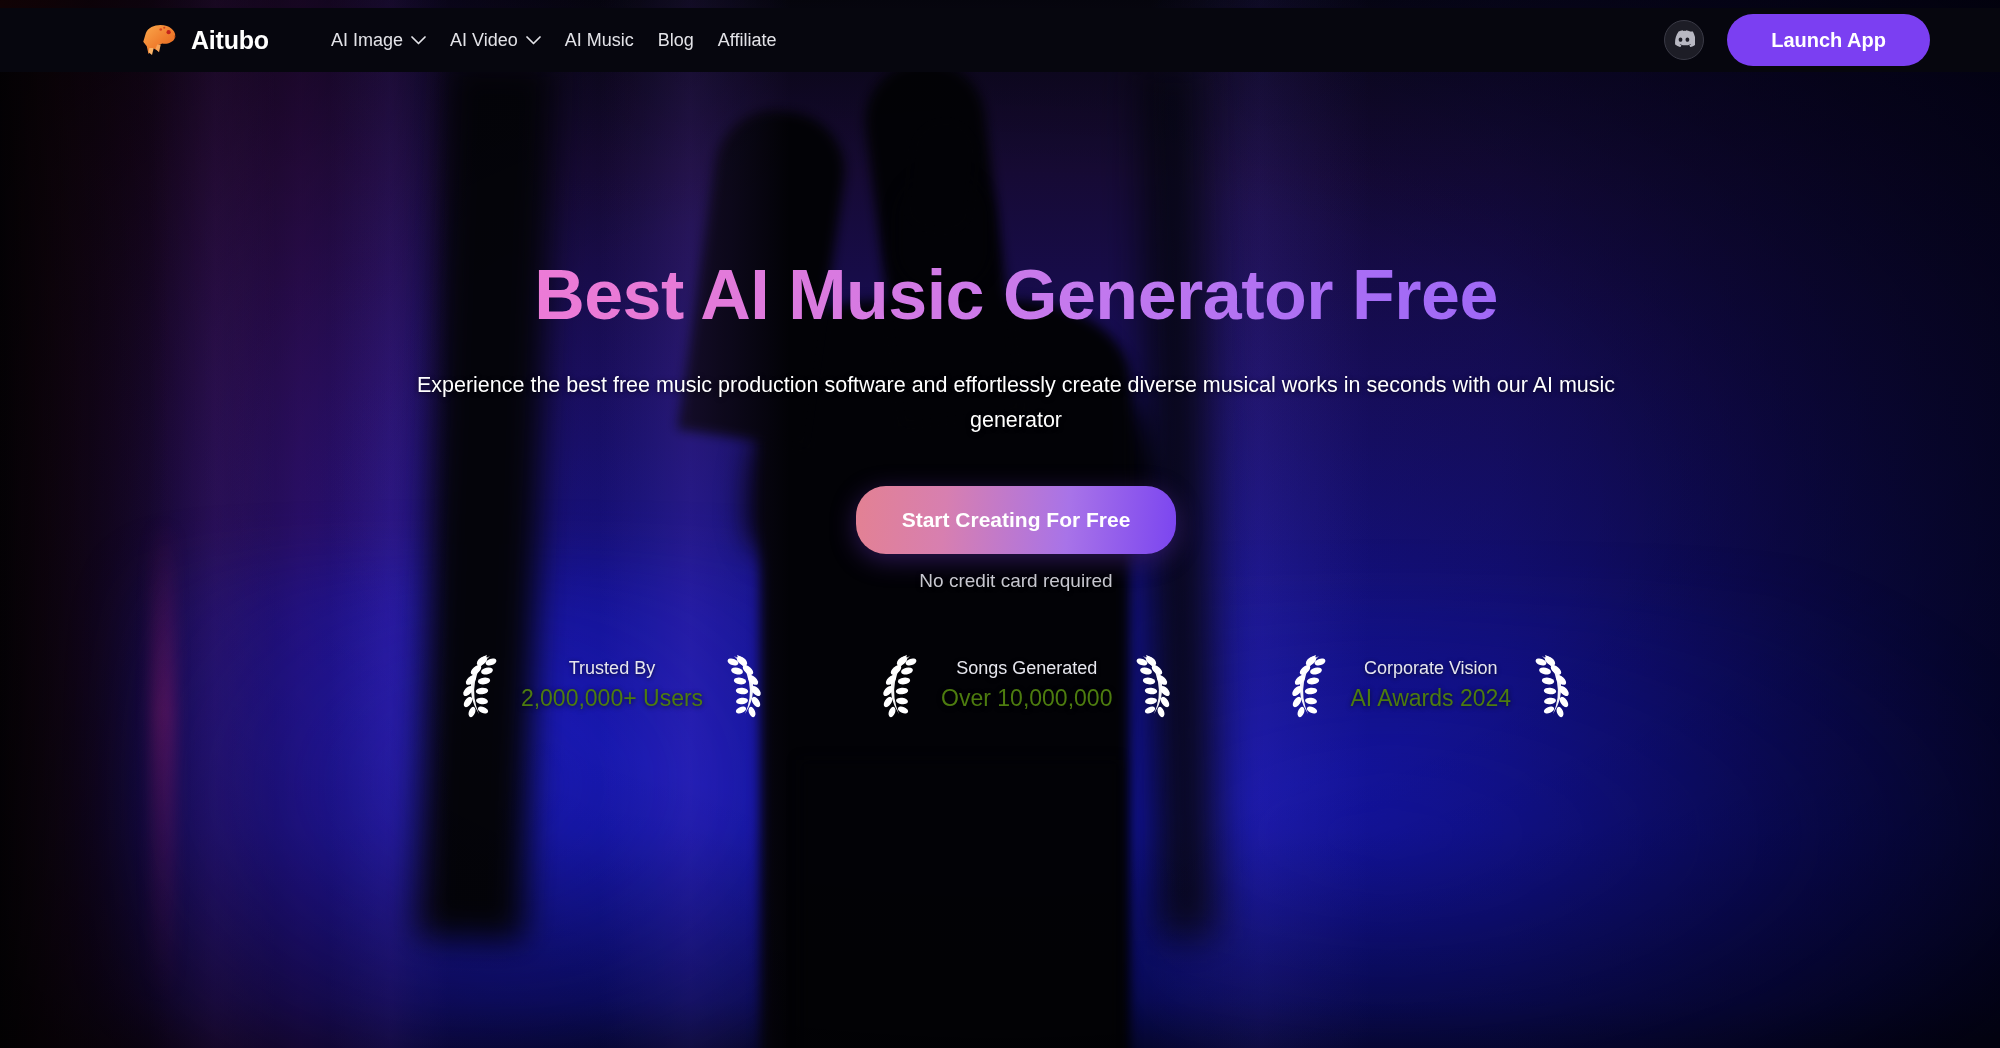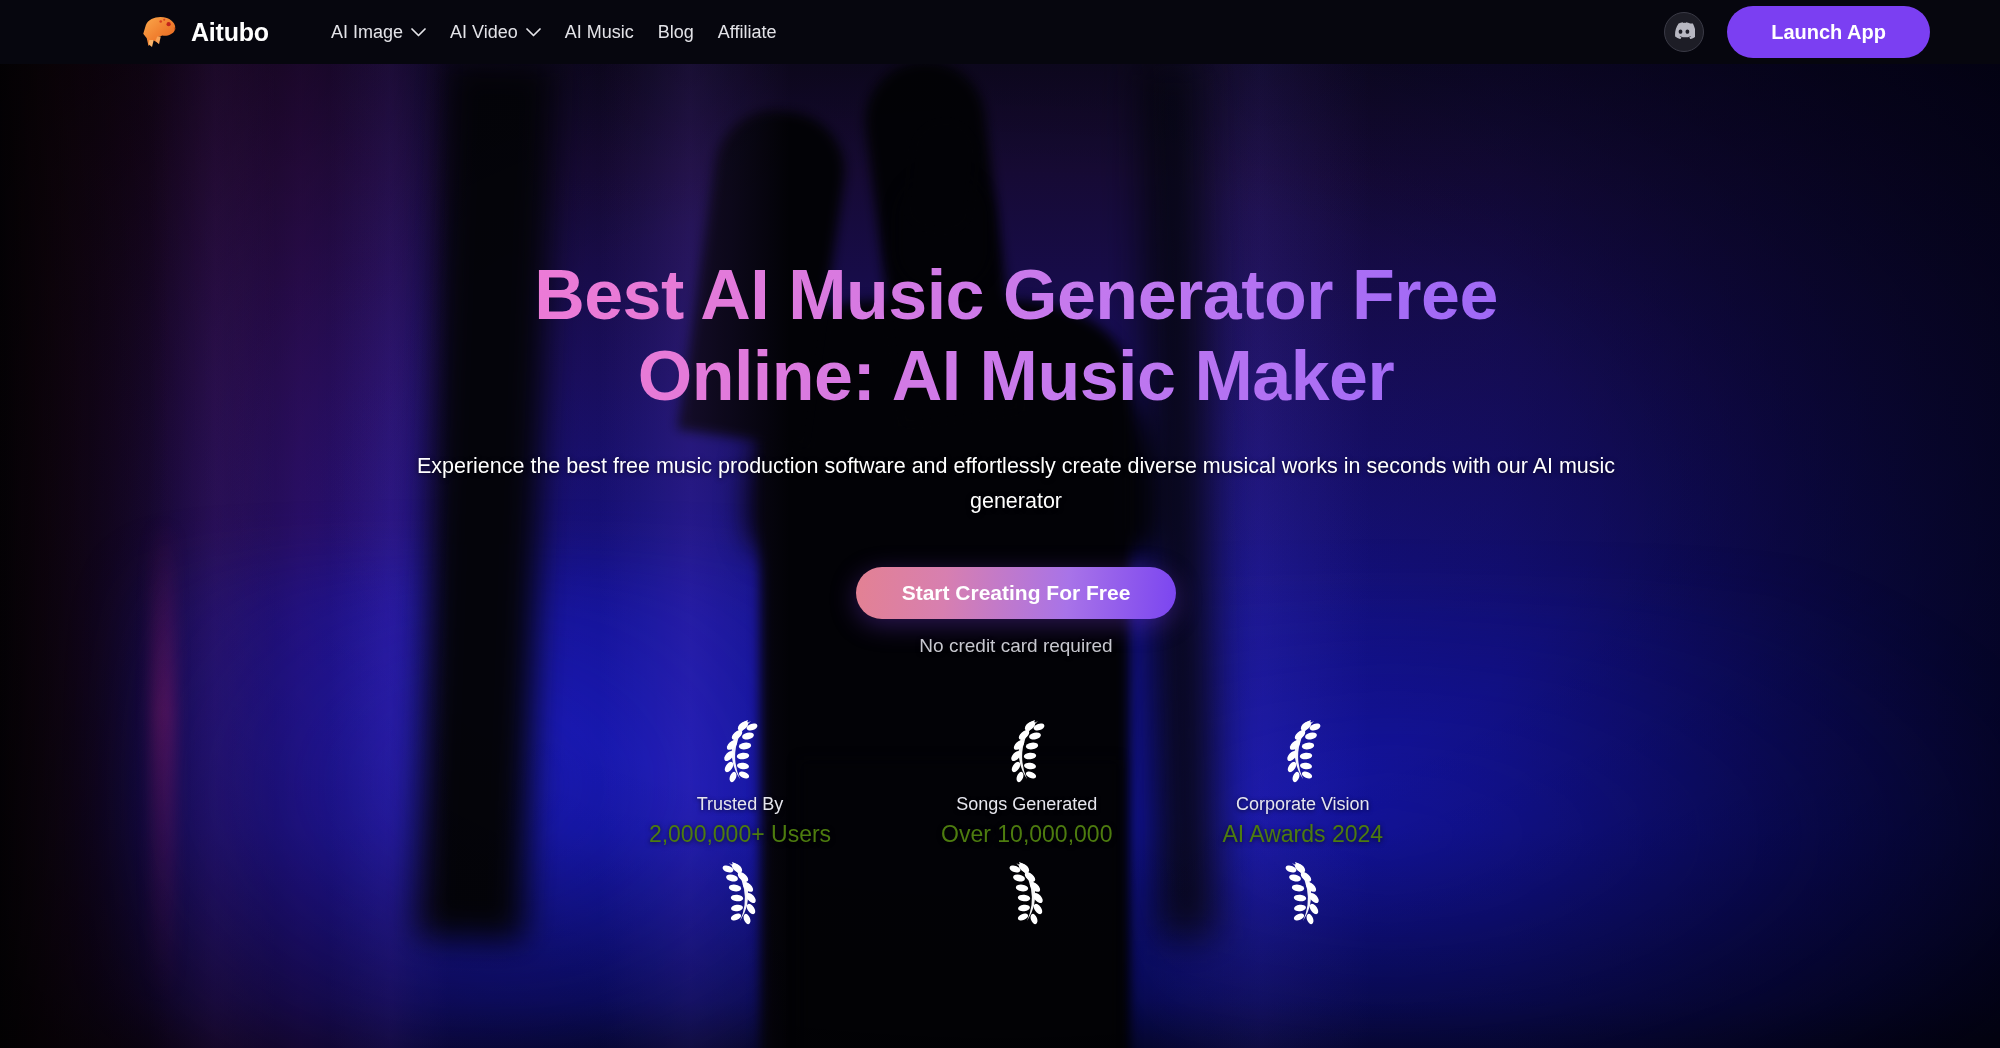--- a/index.html
+++ b/index.html
@@ -136,21 +136,21 @@
     position:absolute; left:0; top:48px; width:170px; height:1000px;
     background:linear-gradient(to right, rgba(3,2,6,0.95), rgba(5,3,12,0.30), rgba(0,0,0,0));
   }
   .bg-vignette {
     position:absolute; inset:0;
     background:radial-gradient(ellipse at 50% 48%, rgba(0,0,0,0) 42%, rgba(0,0,0,0.42) 88%, rgba(0,0,0,0.62) 100%);
   }
 
   
   .navbar {
-    position:absolute; left:0; top:0; width:2000px; height:64px;
+    position:absolute; left:0; top:8px; width:2000px; height:64px;
     background:#06060e;
     display:flex; align-items:center;
     z-index:50;
   }
   .brand {
     display:flex; align-items:center; gap:11px;
     margin-left:138px; cursor:pointer;
   }
   .brand-logo { width:42px; height:42px; display:block; }
   .brand-name {
@@ -200,41 +200,41 @@
     -webkit-text-fill-color:transparent; color:transparent;
   }
   .subhead {
     margin-top:32px;
     width:1240px; text-align:center;
     color:#ffffff; font-size:21.5px; line-height:1.62;
     text-shadow:0 1px 5px rgba(0,0,0,0.65);
   }
   .cta {
     margin-top:48px;
-    height:52px; padding:0 46px;
+    height:68px; padding:0 46px;
     border:none; border-radius:30px;
     background:linear-gradient(95deg, #e38193 0%, #d77fb0 28%, #a873e8 66%, #7b45f0 100%);
     color:#ffffff; font-size:21px; font-weight:bold;
     font-family:"Liberation Sans", sans-serif;
     cursor:pointer;
     box-shadow:0 6px 26px rgba(120,60,230,0.35);
   }
   .cta-note {
     margin-top:16px;
     color:#c7c7cf; font-size:19px;
     text-shadow:0 1px 4px rgba(0,0,0,0.7);
   }
 
   
   .stats {
     margin-top:60px;
     display:flex; align-items:center; gap:110px;
   }
   .stat {
-    display:flex; align-items:center; gap:8px;flex-direction:column;
+    display:flex; align-items:center; gap:20px;
   }
   .stat-text { text-align:center; }
   .stat-label {
     color:#e6e6ee; font-size:18px; line-height:1.5;
     text-shadow:0 1px 4px rgba(0,0,0,0.7);
   }
   .stat-value {
     color:#4d7c0f; font-size:23px; font-weight:normal; line-height:1.45;
     text-shadow:0 1px 5px rgba(0,0,0,0.7);
     white-space:nowrap;
@@ -333,21 +333,20 @@
     </div>
     <button class="launch-btn">Launch App</button>
   </div>
 
 </nav>
 
 <div class="hero-content">
 
   <h1 class="headline">
     <span>Best AI Music Generator Free</span><br>
-    <span>Online: AI Music Maker</span>
   </h1>
 
   <p class="subhead">Experience the best free music production software and effortlessly create diverse musical works in seconds with our AI music generator</p>
 
   <button class="cta">Start Creating For Free</button>
 
   <div class="cta-note">No credit card required</div>
 
   <div class="stats">
 

